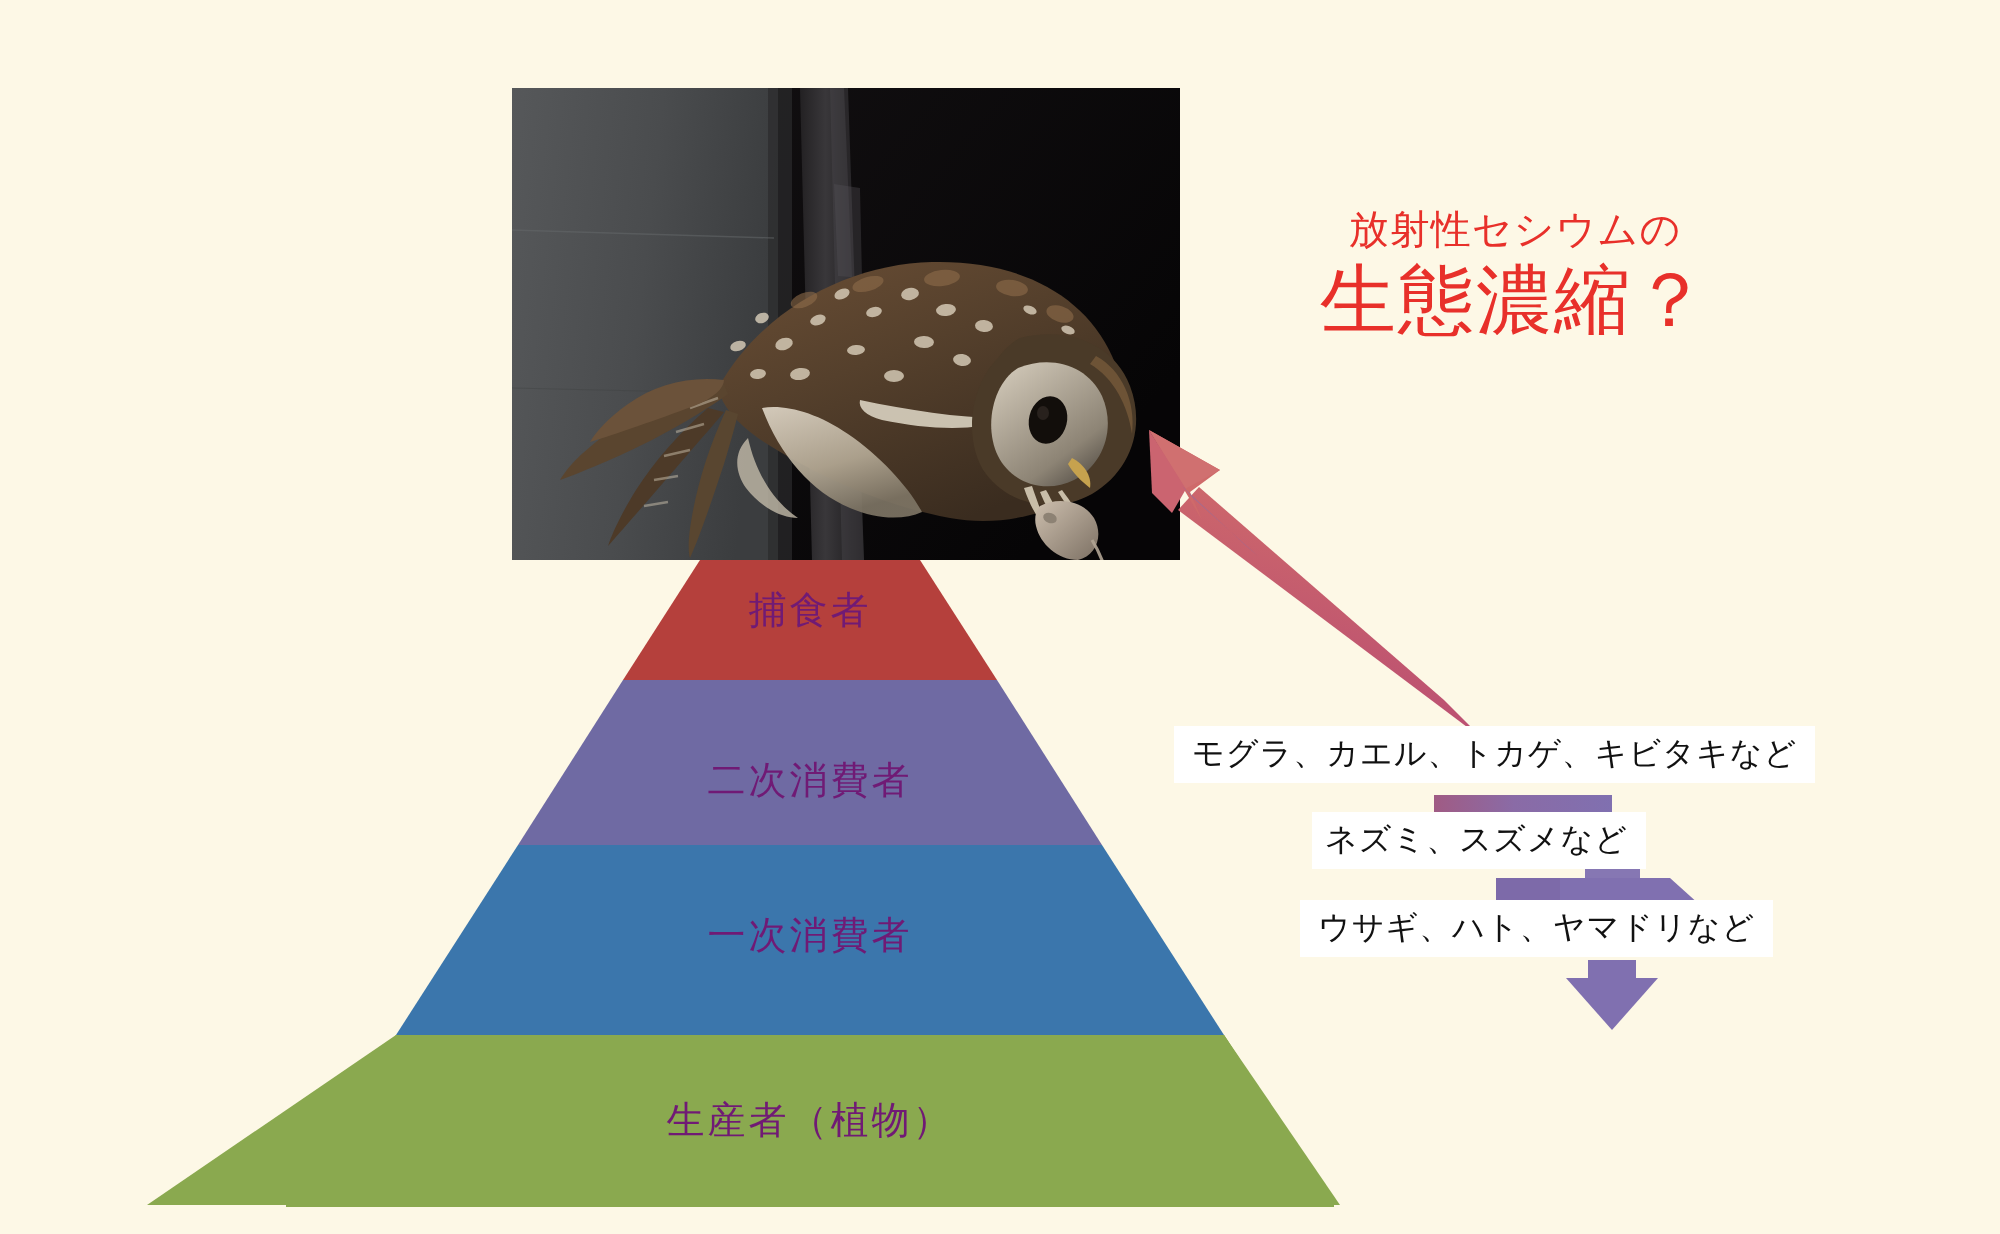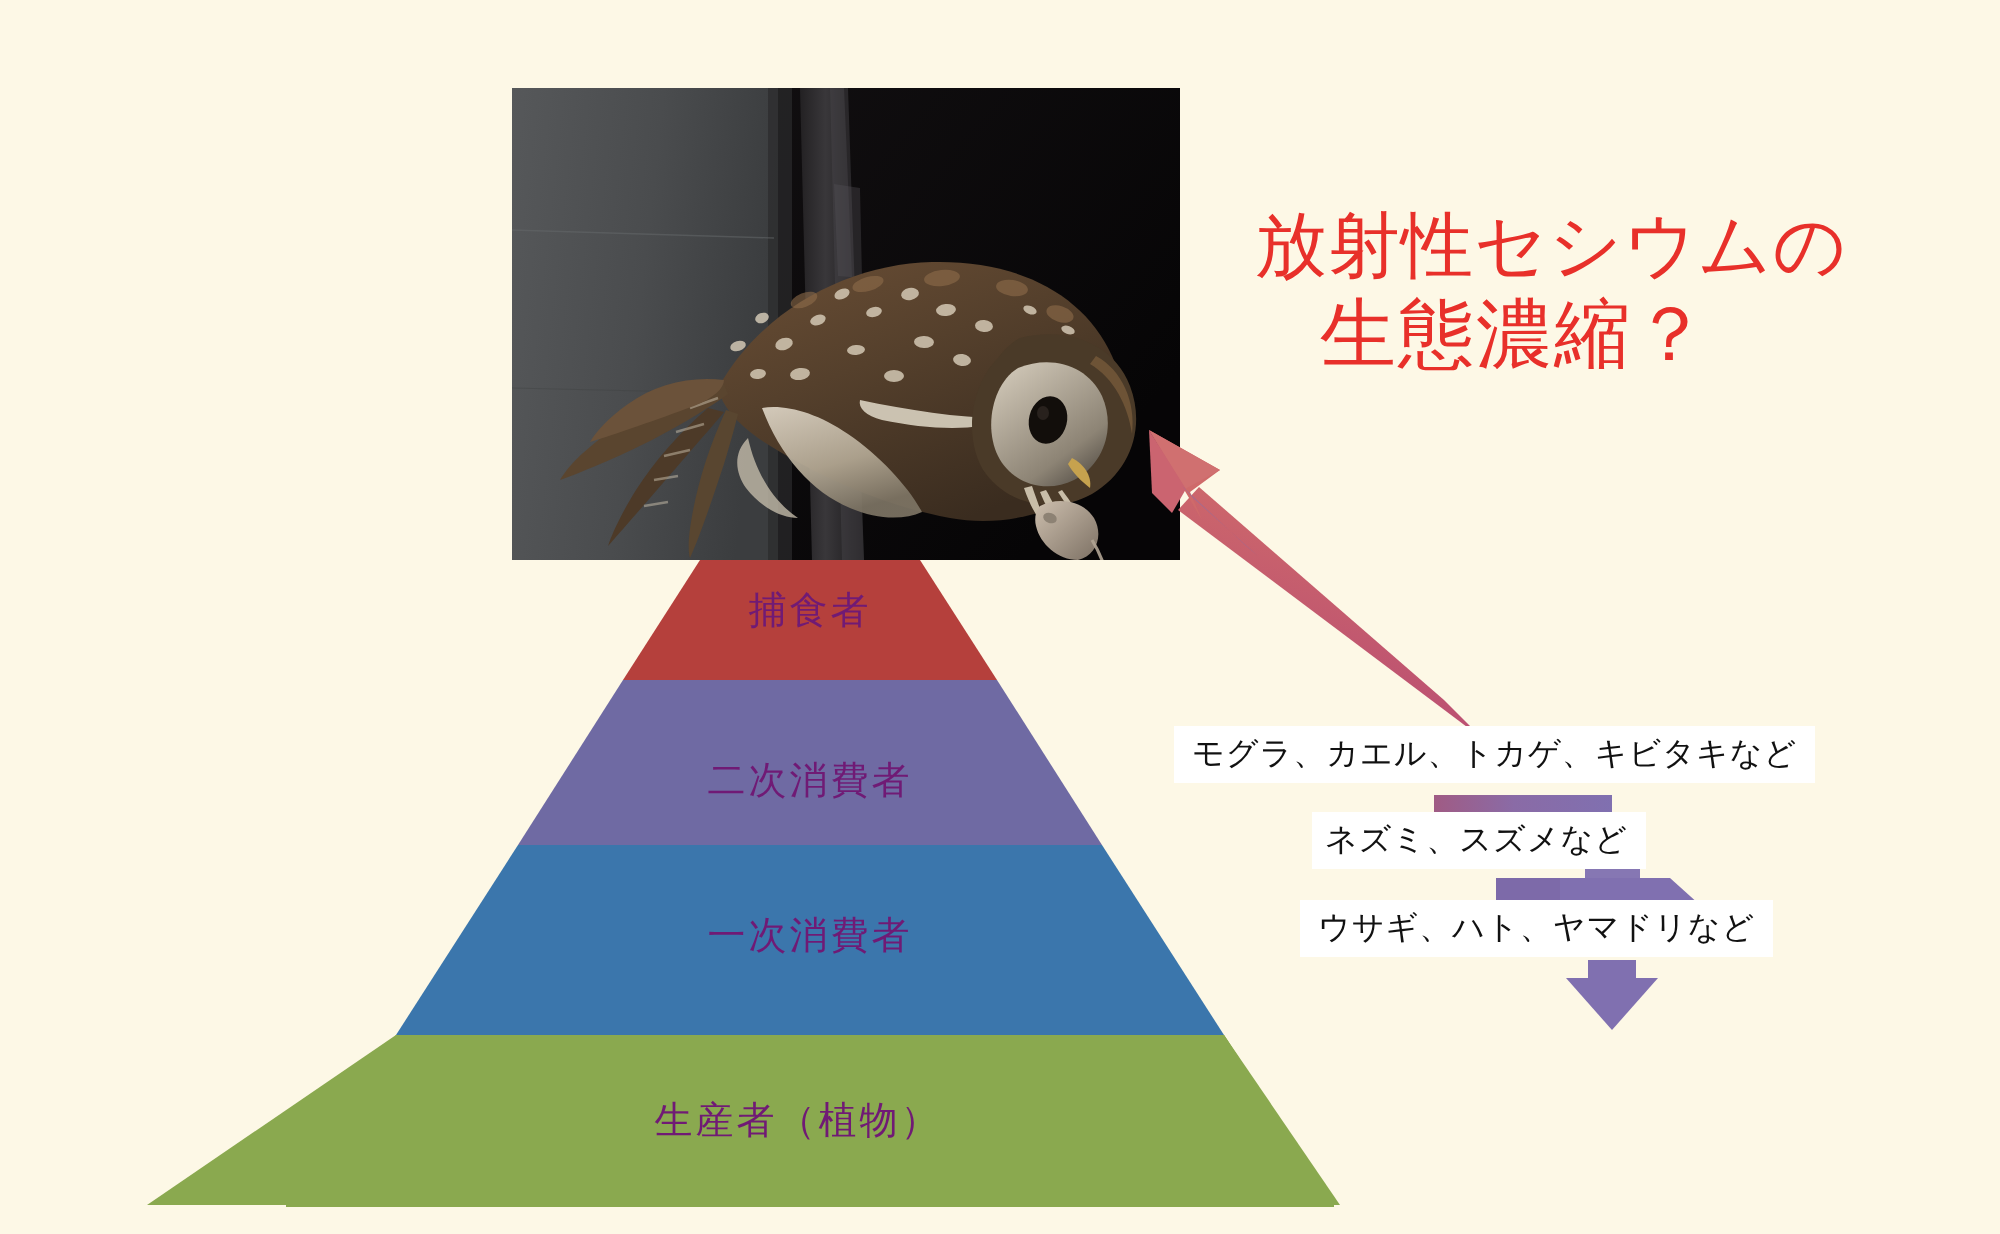--- a/index.html
+++ b/index.html
@@ -38,21 +38,21 @@
   
   #title-block {
     position: absolute;
     left: 1255px;
     top: 208px;
     width: 520px;
     text-align: center;
     line-height: 1.05;
   }
   #title-line1 {
-    font-size: 72px;
+    font-size: 40px;
     font-weight: 400;
     letter-spacing: 1px;
     white-space: nowrap;
   }
   #title-line2 {
     font-size: 76px;
     font-weight: 400;
     letter-spacing: 2px;
     margin-top: 10px;
     white-space: nowrap;
@@ -65,21 +65,21 @@
     font-size: 38px;
     font-weight: 400;
     letter-spacing: 3px;
     white-space: nowrap;
     text-align: center;
     width: 600px;
   }
   #lbl-predator     { left: 510px; top: 585px; }
   #lbl-secondary    { left: 510px; top: 755px; }
   #lbl-primary      { left: 510px; top: 910px; }
-  #lbl-producer     { left: 498px; top: 1095px; text-align: center; }
+  #lbl-producer     { left: 510px; top: 1095px; text-align: center; }
 
   
   .callout {
     position: absolute;
     background: #ffffff;
     color: #111111;
     font-size: 32px;
     font-weight: 400;
     letter-spacing: 1px;
     white-space: nowrap;

